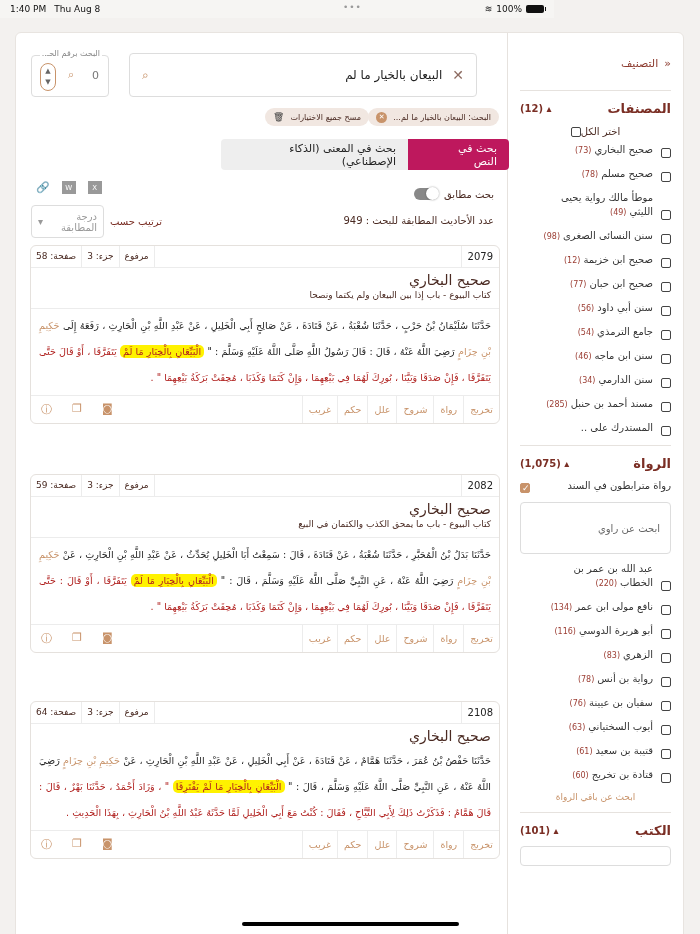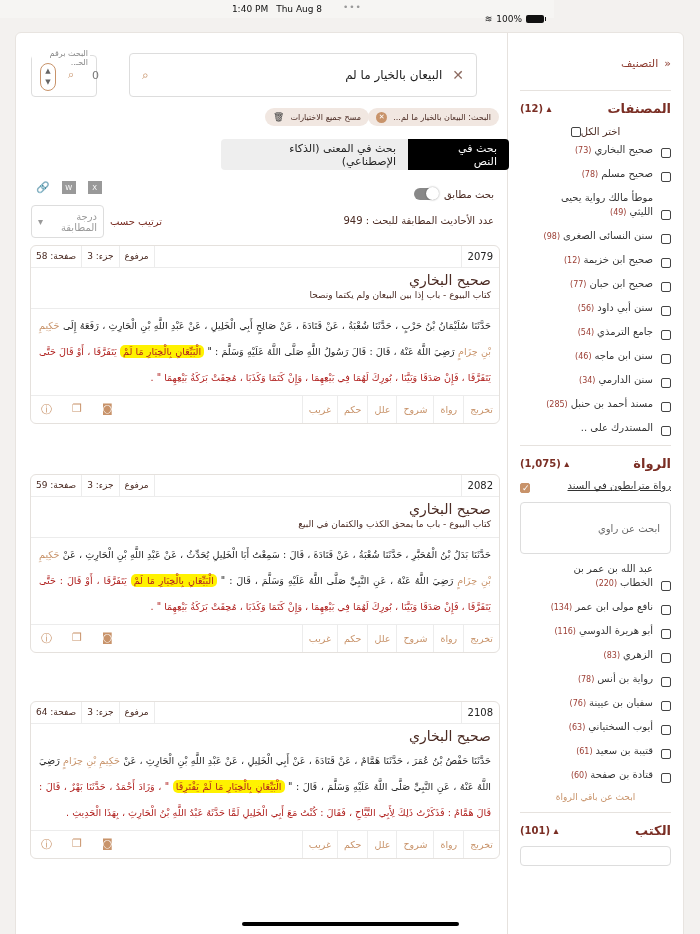--- a/index.html
+++ b/index.html
@@ -6,21 +6,21 @@
   html, body { width: 700px; height: 934px; overflow: hidden; }
   body {
     font-family: "DejaVu Sans", sans-serif;
     background: #f3f1ef;
     position: relative;
     color: #4a2a22;
   }
   .statusbar {
     position: absolute; top: 0; left: 0; width: 554px; height: 18px;
     font-size: 9px; color: #111; display: flex; align-items: center;
-    padding: 4px 10px; background: #f6f5f3; flex-direction: column;
+    padding: 4px 10px; background: #f6f5f3;
   }
   .statusbar .left { display: flex; gap: 8px; }
   .statusbar .mid { position: absolute; left: 343px; top: 2px; color: #999; letter-spacing: 1px; }
   .statusbar .right { margin-left: auto; display: flex; gap: 4px; align-items: center; }
   .battery { width: 18px; height: 8px; background: #111; border-radius: 2px; position: relative; }
   .battery:after { content: ""; position: absolute; right: -2px; top: 2px; width: 1px; height: 4px; background: #111; }
 
   .card {
     position: absolute; top: 32px; left: 15px; width: 669px; height: 910px;
     background: #fff; border: 1px solid #e8e4e0; border-radius: 6px;
@@ -49,33 +49,33 @@
   
   .main { position: absolute; top: 0; left: 0; width: 493px; height: 100%; }
   .search-box {
     position: absolute; top: 20px; left: 113px; width: 348px; height: 44px;
     border: 1px solid #ddd; border-radius: 4px; direction: rtl;
     display: flex; align-items: center; padding: 0 12px; font-size: 12px; color: #222;
   }
   .search-box .x { color: #8c6a60; font-size: 14px; margin-left: 10px; }
   .search-box .q { margin-right: auto; color: #c8936a; font-size: 12px; }
   .num-box {
-    position: absolute; top: 22px; left: 15px; width: 66px; height: 42px;
+    position: absolute; top: 22px; left: 15px; width: 78px; height: 42px;
     border: 1px solid #ddd; border-radius: 4px;
   }
   .num-box .lbl { position: absolute; top: -7px; right: 6px; background: #fff; padding: 0 2px; font-size: 8px; color: #888; direction: rtl; }
   .num-box .stepper { position: absolute; left: 8px; top: 7px; width: 16px; height: 28px; border: 1px solid #c8936a; border-radius: 8px; font-size: 7px; color: #666; text-align: center; line-height: 11px; padding-top: 2px; }
   .num-box .q { position: absolute; left: 36px; top: 12px; font-size: 11px; color: #c8936a; }
   .num-box .v { position: absolute; left: 60px; top: 13px; font-size: 11px; color: #777; }
   .chip { position: absolute; top: 75px; height: 18px; border-radius: 9px; background: #f1e7e1; font-size: 8px; color: #4a2a22; display: flex; align-items: center; padding: 0 8px; gap: 6px; direction: rtl; }
   .chip .xc { width: 11px; height: 11px; background: #c8936a; border-radius: 50%; color: #fff; font-size: 7px; text-align: center; line-height: 11px; }
   .chip .trash { font-size: 9px; color: #333; }
   .tabs { position: absolute; top: 106px; left: 205px; height: 31px; display: flex; direction: rtl; border-radius: 4px; overflow: hidden; }
   .tab { padding: 0 12px; font-size: 11px; display: flex; align-items: center; }
-  .tab.active { background: #000000; color: #fff; padding-left: 24px; }
+  .tab.active { background: #be185d; color: #fff; padding-left: 24px; }
   .tab.inactive { background: #eee; color: #222; }
   .toggle-row { position: absolute; top: 155px; right: 15px; display: flex; align-items: center; gap: 6px; direction: rtl; font-size: 10px; color: #4a2a22; }
   .toggle { width: 24px; height: 12px; background: #888; border-radius: 6px; position: relative; }
   .toggle:after { content: ""; position: absolute; right: -1px; top: -1px; width: 13px; height: 13px; background: #fff; border-radius: 50%; box-shadow: 0 0 2px rgba(0,0,0,.4); }
   .icons-row { position: absolute; top: 148px; left: 20px; display: flex; gap: 12px; align-items: center; }
   .icons-row .word, .icons-row .excel { width: 14px; height: 13px; background: #999; color: #fff; font-size: 7px; display: flex; align-items: center; justify-content: center; }
   .icons-row .link { color: #c8936a; font-size: 11px; }
   .count-row { position: absolute; top: 182px; right: 15px; font-size: 10px; color: #4a2a22; direction: rtl; }
   .sort-row { position: absolute; top: 172px; left: 15px; display: flex; direction: rtl; align-items: center; gap: 6px; font-size: 10px; color: #7a2e24; }
   .sort-select { width: 73px; height: 33px; border: 1px solid #ddd; border-radius: 4px; font-size: 10px; color: #999; display: flex; align-items: center; justify-content: space-between; padding: 0 6px; direction: rtl; }
@@ -181,21 +181,21 @@
       <span><span>المستدرك على ..</span><span class="cnt"></span></span>
         </div>
       </div>
 
     <div class="divider"></div>
 
     <div class="side-section-title">
       <span class="t">الرواة</span>
       <span class="c"><span>(1,075)</span> ▴</span>
     </div>
-    <div class="side-item" style="margin-top:8px;text-decoration:underline;">
+    <div class="side-item" style="margin-top:8px;">
       <span style="font-size:10px;">رواة مترابطون في السند</span>
       <span class="cb checked" style="margin-right:auto;"></span>
     </div>
     <div class="side-input">
       <span>ابحث عن راوي</span>
     </div>
     <div id="nar-list">
         <div class="side-item">
           <span class="cb"></span>
       <span><span>عبد الله بن عمر بن الخطاب</span><span class="cnt">(220)</span></span>
@@ -223,21 +223,21 @@
         <div class="side-item">
           <span class="cb"></span>
       <span><span>أيوب السختياني</span><span class="cnt">(63)</span></span>
         </div>
         <div class="side-item">
           <span class="cb"></span>
       <span><span>قتيبة بن سعيد</span><span class="cnt">(61)</span></span>
         </div>
         <div class="side-item">
           <span class="cb"></span>
-      <span><span>قتادة بن صفحة</span><span class="cnt">(60)</span></span>
+      <span><span>قتادة بن تخريج</span><span class="cnt">(60)</span></span>
         </div>
       </div>
     <div class="narrators-link">ابحث عن باقي الرواة</div>
 
     <div class="divider"></div>
     <div class="side-section-title">
       <span class="t">الكتب</span>
       <span class="c"><span>(101)</span> ▴</span>
     </div>
     <div class="side-input" style="height:20px;"></div>

